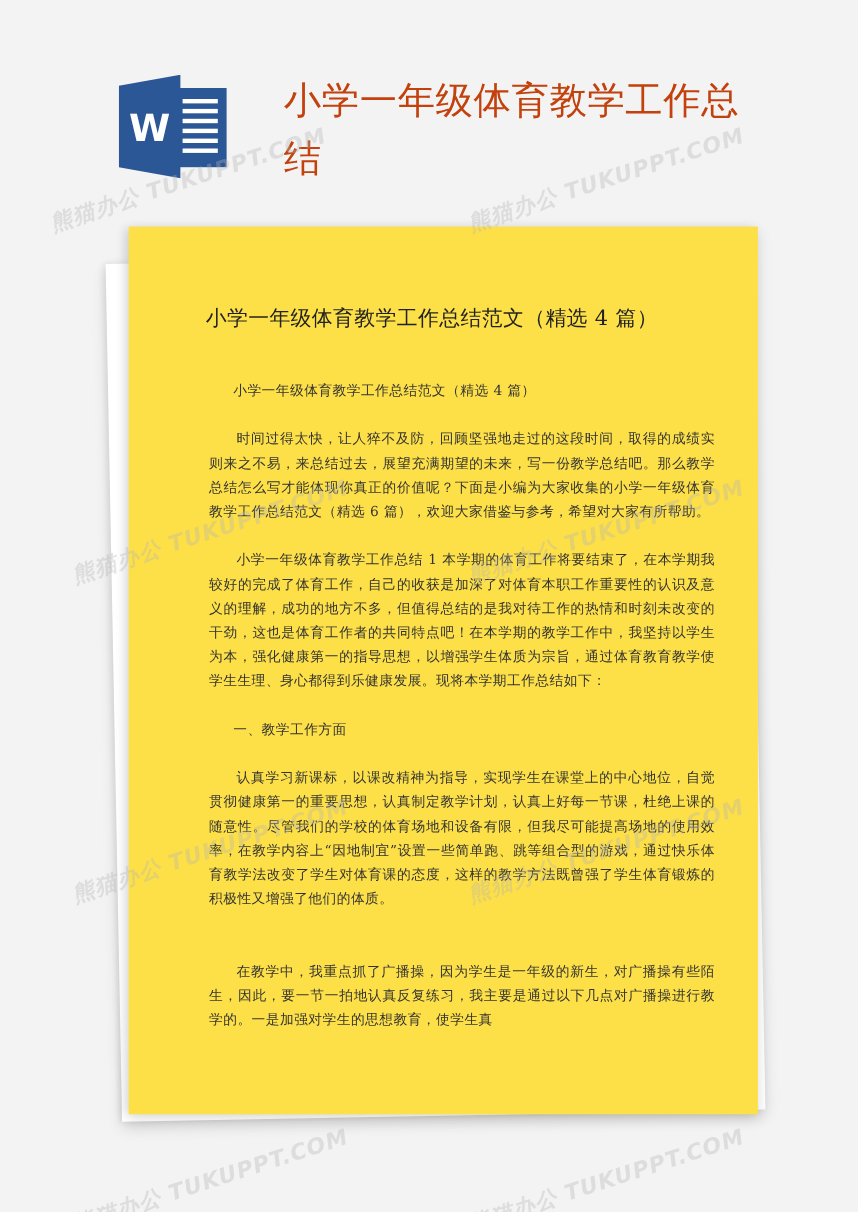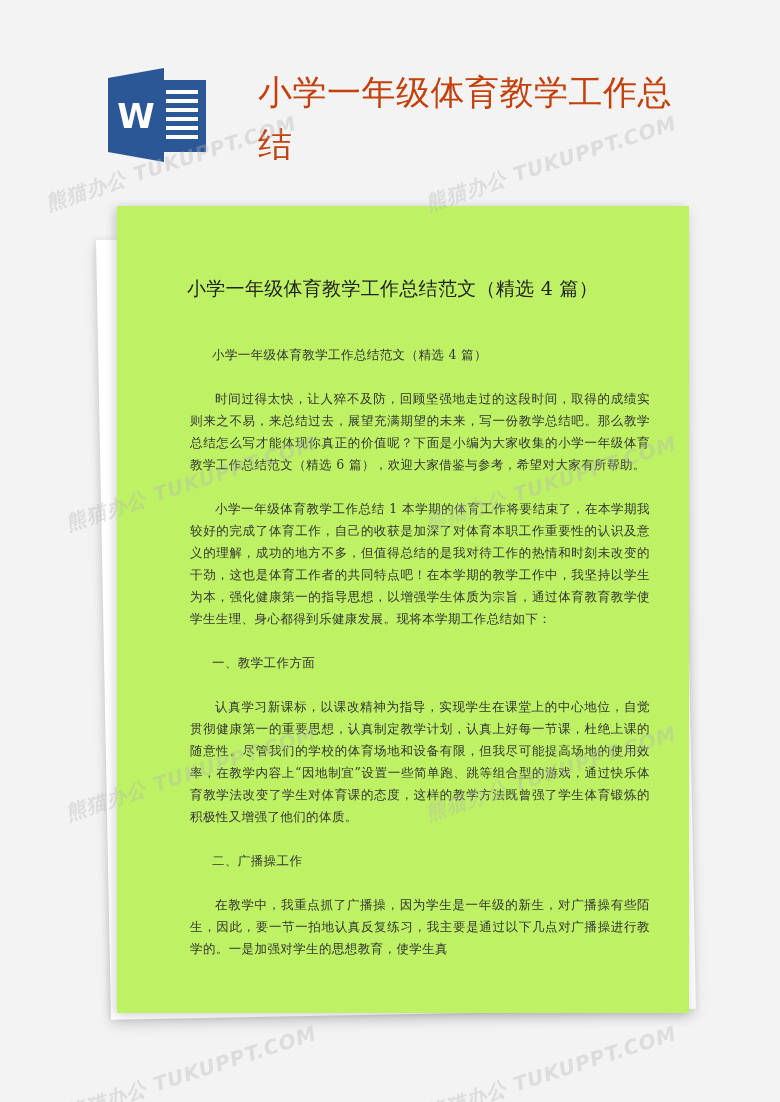--- a/index.html
+++ b/index.html
@@ -14,21 +14,21 @@
     color:#c2410c; font-size:34px; line-height:52px; letter-spacing:0.5px;
     font-family:"DejaVu Sans", sans-serif;
   }
   .page-back {
     position:absolute; left:96px; top:240px; width:585px; height:780px;
     background:#fff; transform:rotate(-1.1deg); transform-origin:left top;
     box-shadow:0 6px 14px rgba(0,0,0,0.12), -2px 0 6px rgba(0,0,0,0.08);
   }
   .page-front {
     position:absolute; left:117px; top:206px; width:572px; height:807px;
-    background:#bef264;
+    background:#fde047;
     box-shadow:0 4px 12px rgba(0,0,0,0.12), -4px 0 8px rgba(0,0,0,0.08);
   }
   .doc-title {
     position:absolute; left:70px; top:70px; width:480px;
     font-family:"DejaVu Serif", serif; font-size:19px; color:#222;
     letter-spacing:0.3px;
   }
   .doc-body {
     position:absolute; left:73px; top:138px; width:460px;
     font-family:"DejaVu Serif", serif; font-size:12.5px; color:#333;
@@ -76,21 +76,20 @@
     <p class="subtitle">小学一年级体育教学工作总结范文（精选 4 篇）</p>
     <div class="gap-md"></div>
     <p class="indent">时间过得太快，让人猝不及防，回顾坚强地走过的这段时间，取得的成绩实则来之不易，来总结过去，展望充满期望的未来，写一份教学总结吧。那么教学总结怎么写才能体现你真正的价值呢？下面是小编为大家收集的小学一年级体育教学工作总结范文（精选 6 篇），欢迎大家借鉴与参考，希望对大家有所帮助。</p>
     <div class="gap-md"></div>
     <p class="indent">小学一年级体育教学工作总结 1 本学期的体育工作将要结束了，在本学期我较好的完成了体育工作，自己的收获是加深了对体育本职工作重要性的认识及意义的理解，成功的地方不多，但值得总结的是我对待工作的热情和时刻未改变的干劲，这也是体育工作者的共同特点吧！在本学期的教学工作中，我坚持以学生为本，强化健康第一的指导思想，以增强学生体质为宗旨，通过体育教育教学使学生生理、身心都得到乐健康发展。现将本学期工作总结如下：</p>
     <div class="gap-md"></div>
     <p class="subtitle">一、教学工作方面</p>
     <div class="gap-md"></div>
     <p class="indent">认真学习新课标，以课改精神为指导，实现学生在课堂上的中心地位，自觉贯彻健康第一的重要思想，认真制定教学计划，认真上好每一节课，杜绝上课的随意性。尽管我们的学校的体育场地和设备有限，但我尽可能提高场地的使用效率，在教学内容上“因地制宜”设置一些简单跑、跳等组合型的游戏，通过快乐体育教学法改变了学生对体育课的态度，这样的教学方法既曾强了学生体育锻炼的积极性又增强了他们的体质。</p>
     <div class="gap-md"></div>
-    <p class="subtitle">二、广播操工作</p>
     <div class="gap-md"></div>
     <p class="indent">在教学中，我重点抓了广播操，因为学生是一年级的新生，对广播操有些陌生，因此，要一节一拍地认真反复练习，我主要是通过以下几点对广播操进行教学的。一是加强对学生的思想教育，使学生真</p>
   </div>
 </div>
 
 <div class="watermark" style="left:40px; top:150px;">熊猫办公 TUKUPPT.COM</div>
 <div class="watermark" style="left:420px; top:150px;">熊猫办公 TUKUPPT.COM</div>
 <div class="watermark" style="left:60px; top:470px;">熊猫办公 TUKUPPT.COM</div>
 <div class="watermark" style="left:420px; top:470px;">熊猫办公 TUKUPPT.COM</div>
 <div class="watermark" style="left:60px; top:760px;">熊猫办公 TUKUPPT.COM</div>

